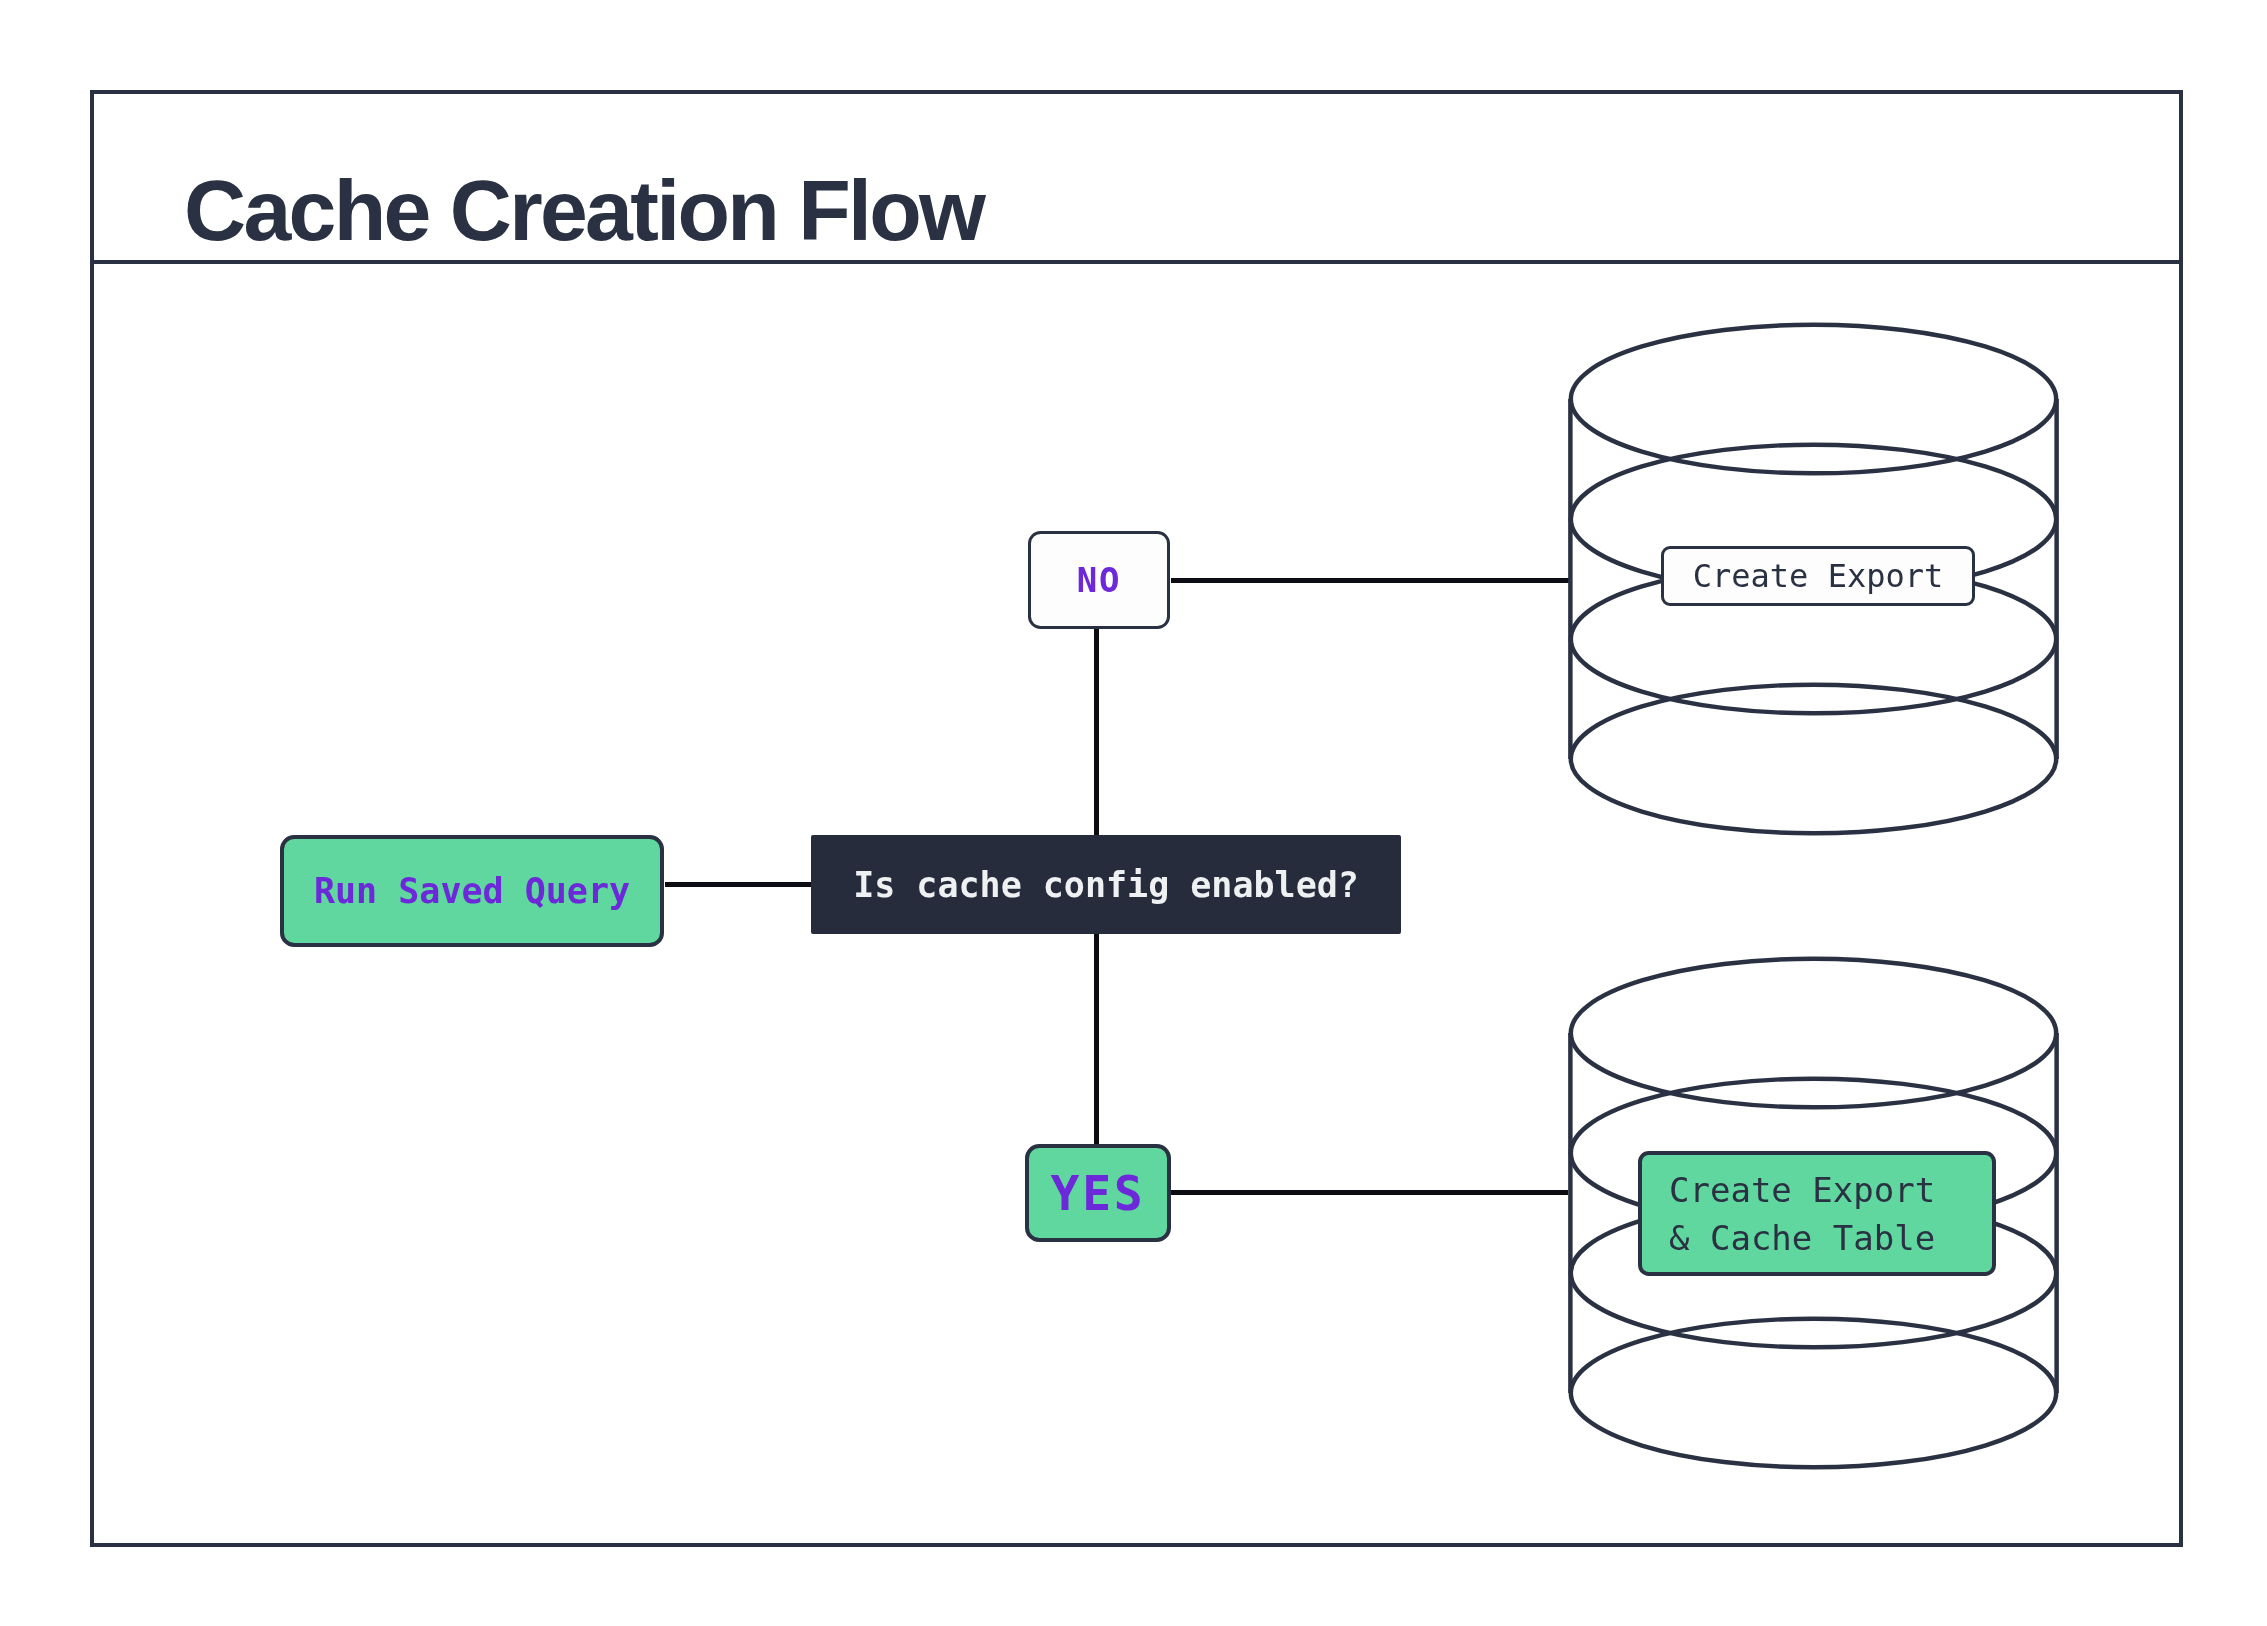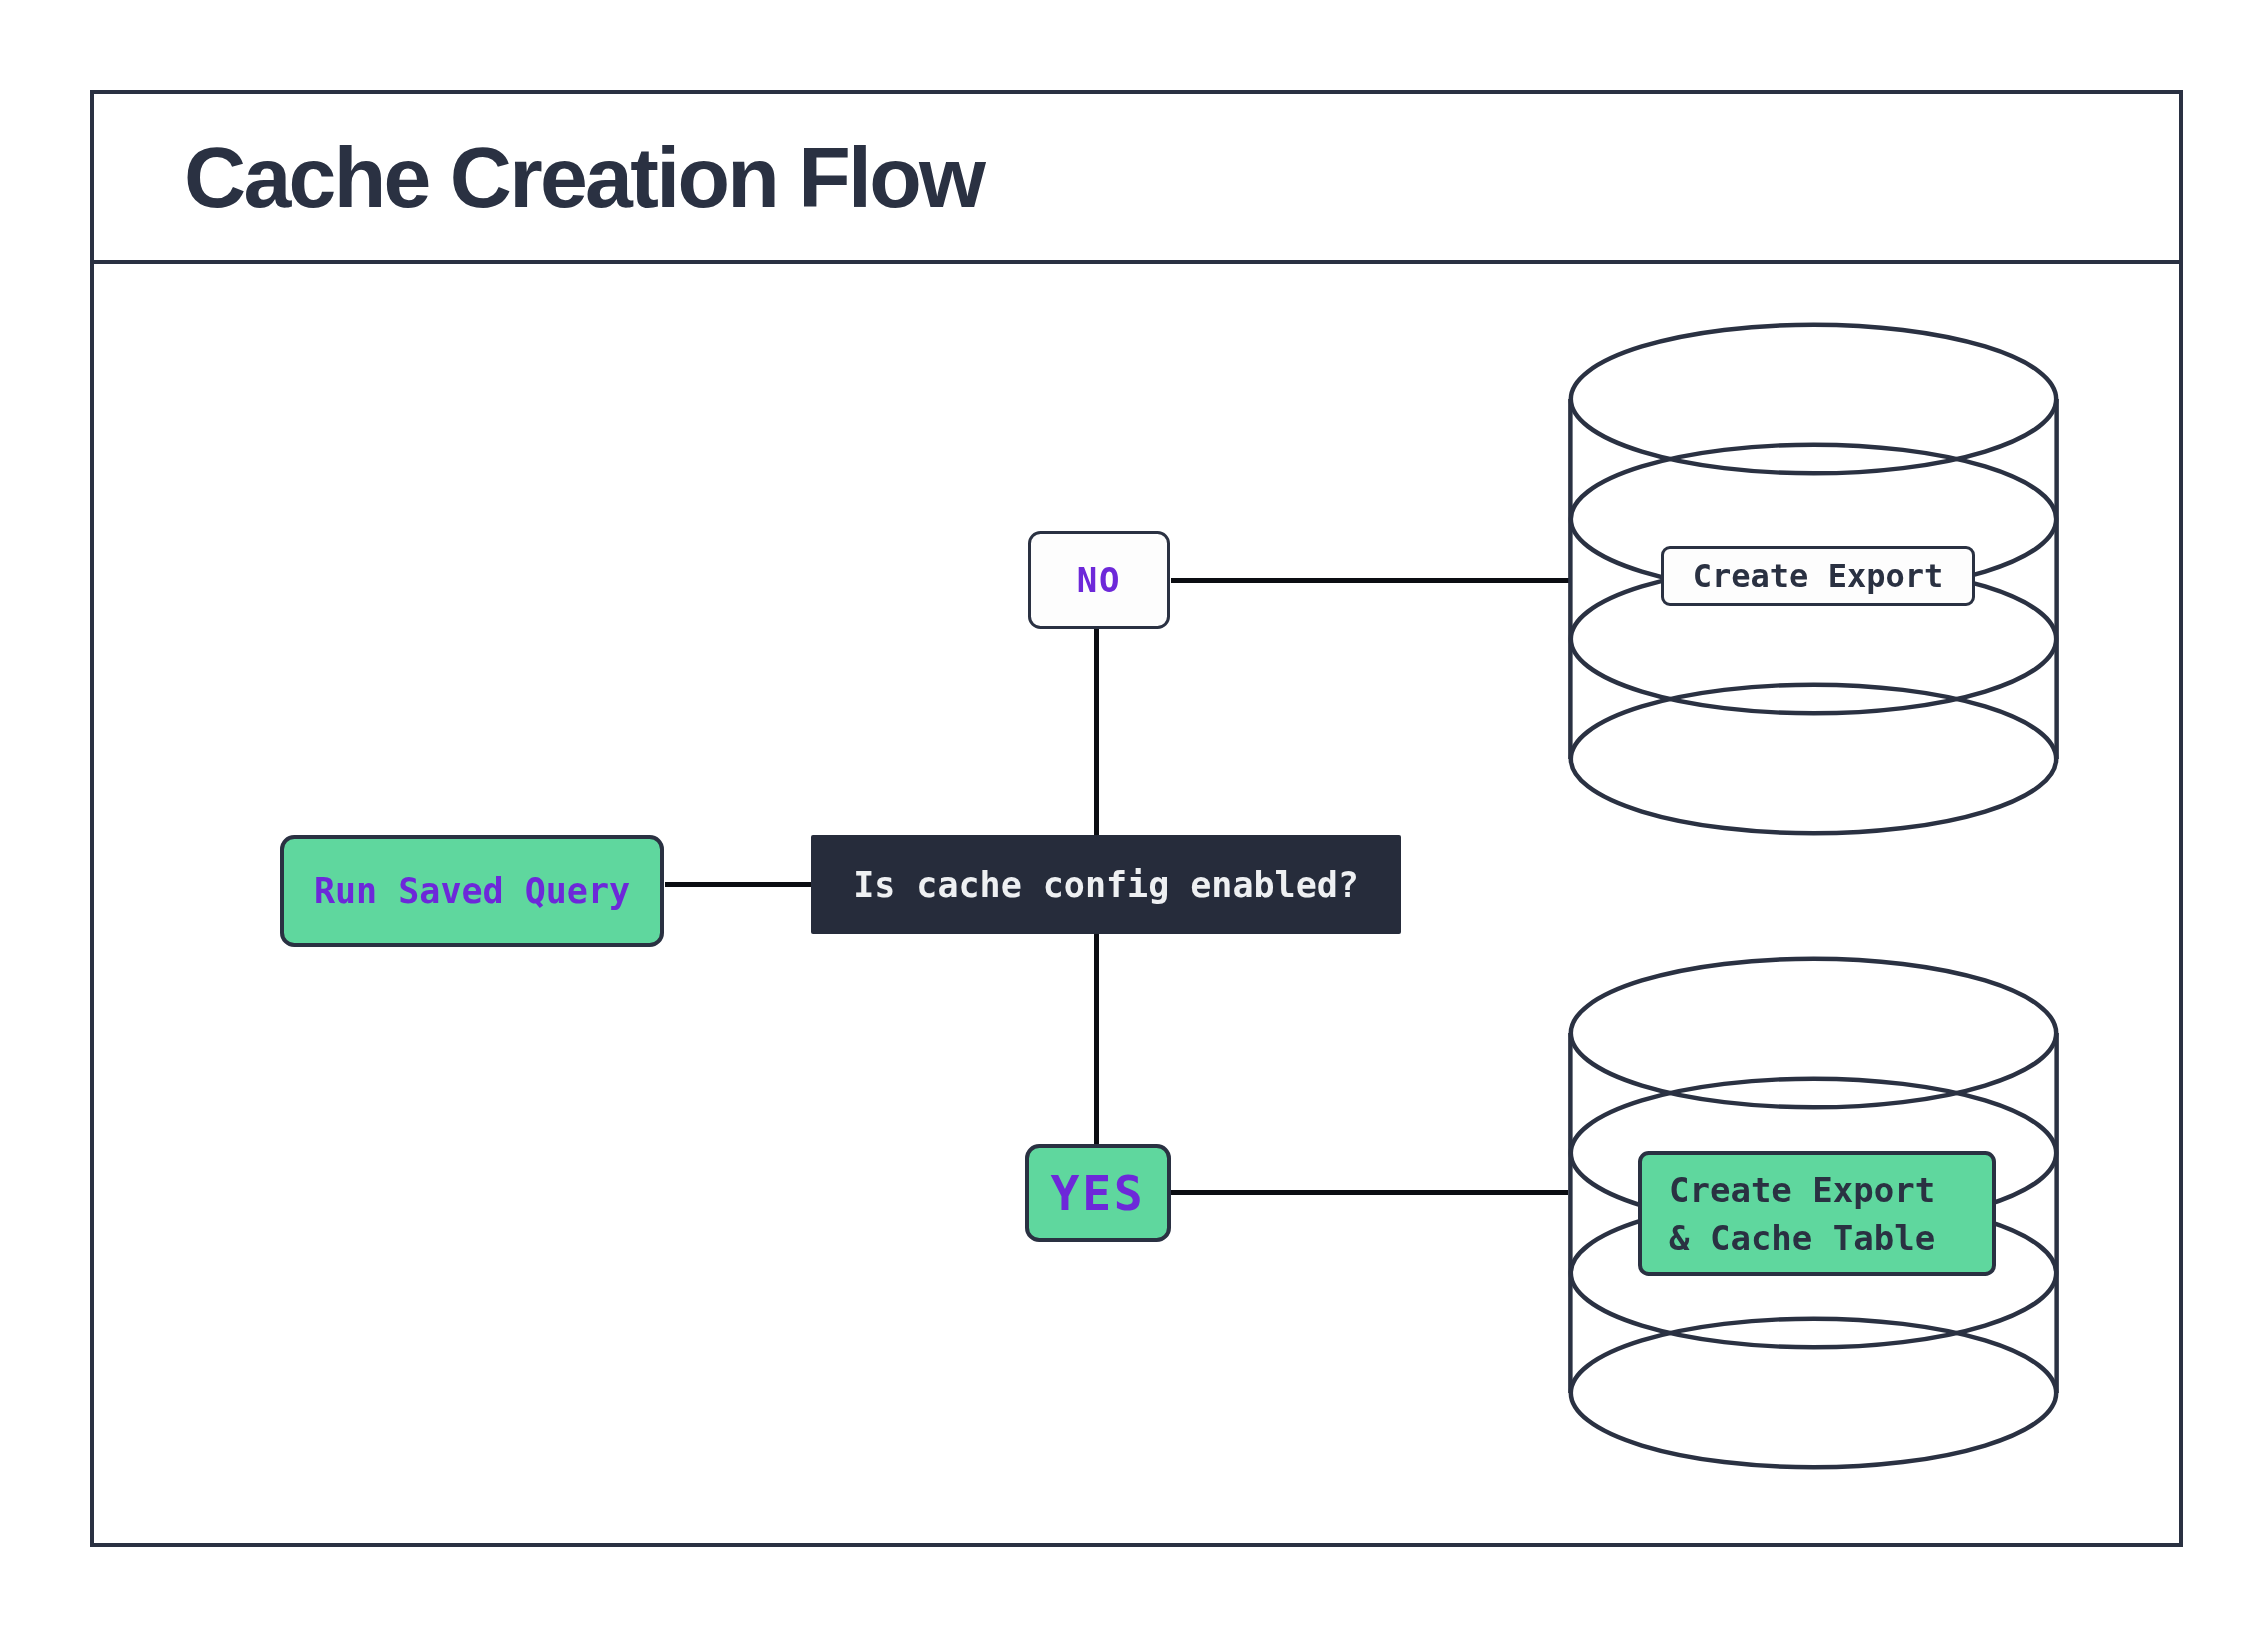--- a/index.html
+++ b/index.html
@@ -14,21 +14,21 @@
 
   
   .frame {
     left: 90px; top: 90px; width: 2093px; height: 1457px;
     border: 4.5px solid #2a3142;
     background: #ffffff;
   }
   .header {
     position: absolute; left: 0; top: 0; right: 0; height: 170px;
     border-bottom: 4.5px solid #2a3142;
-    display: flex; align-items: center;
+    display: flex; align-items: flex-end;
     padding-left: 90px;
   }
   .title {
     font-family: "Liberation Sans", sans-serif;
     font-weight: 700;
     font-size: 86px;
     letter-spacing: -2.7px;
     color: #2a3142;
   }
 
@@ -71,21 +71,21 @@
     font-size: 48px; letter-spacing: 2.7px;
   }
 
   
   .cylinder { width: 491px; height: 514px; }
   .cyl-top { left: 1568px; top: 322px; }
   .cyl-bottom { left: 1568px; top: 956px; }
 
   .db-label {
     display: flex; flex-direction: column; justify-content: center;
-    font-weight: bold;
+    font-weight: normal;
     color: #2a3142;
   }
   .db-label-export {
     left: 1661px; top: 546px; width: 314px; height: 60px;
     background: #fdfdfd;
     border: 3.6px solid #2a3142;
     border-radius: 9px;
     font-size: 32px;
     align-items: center;
   }

